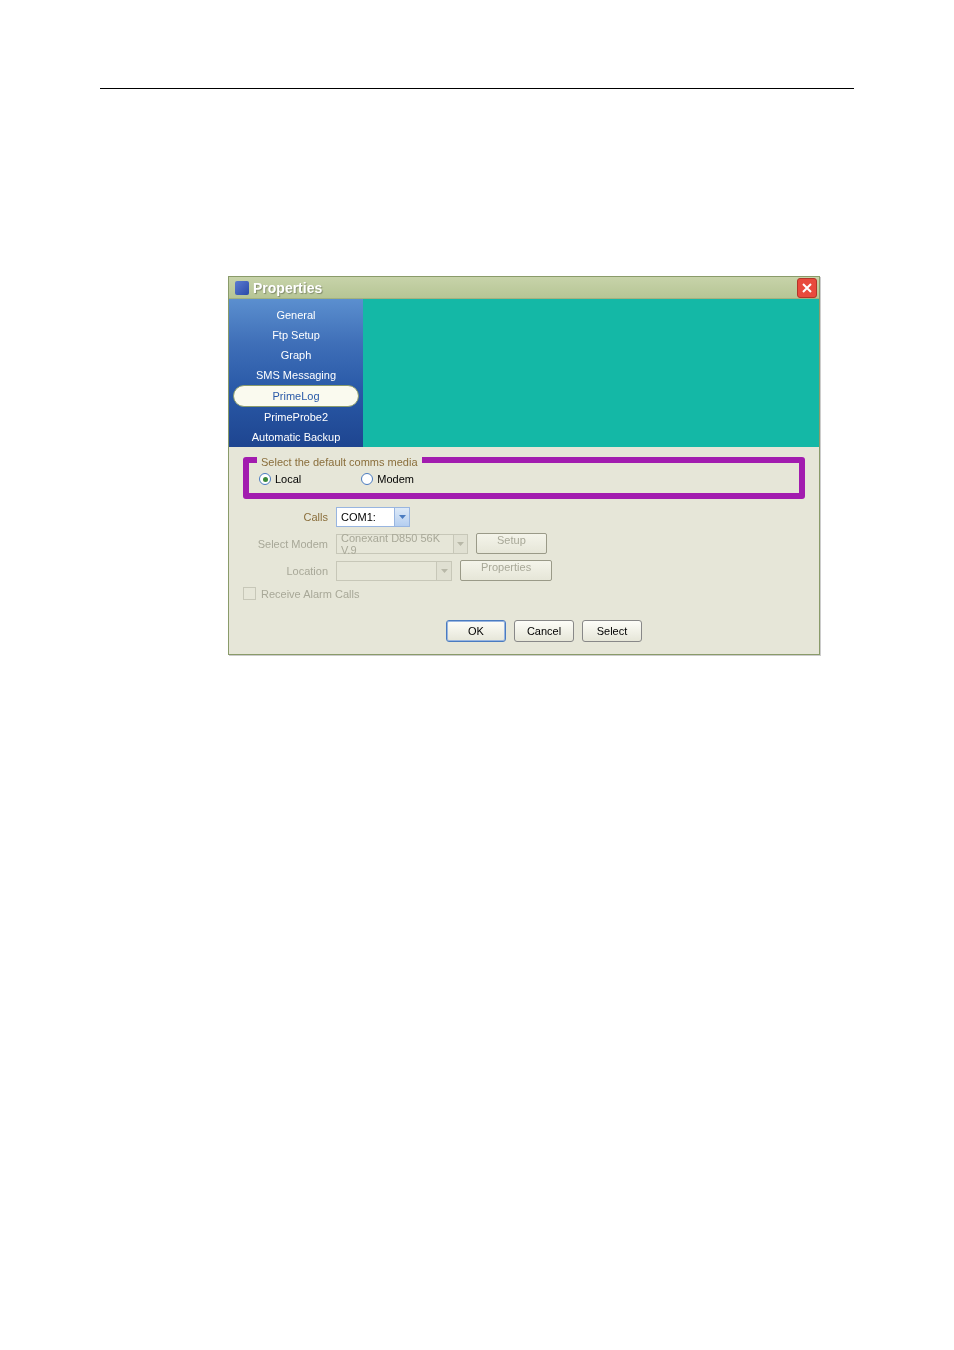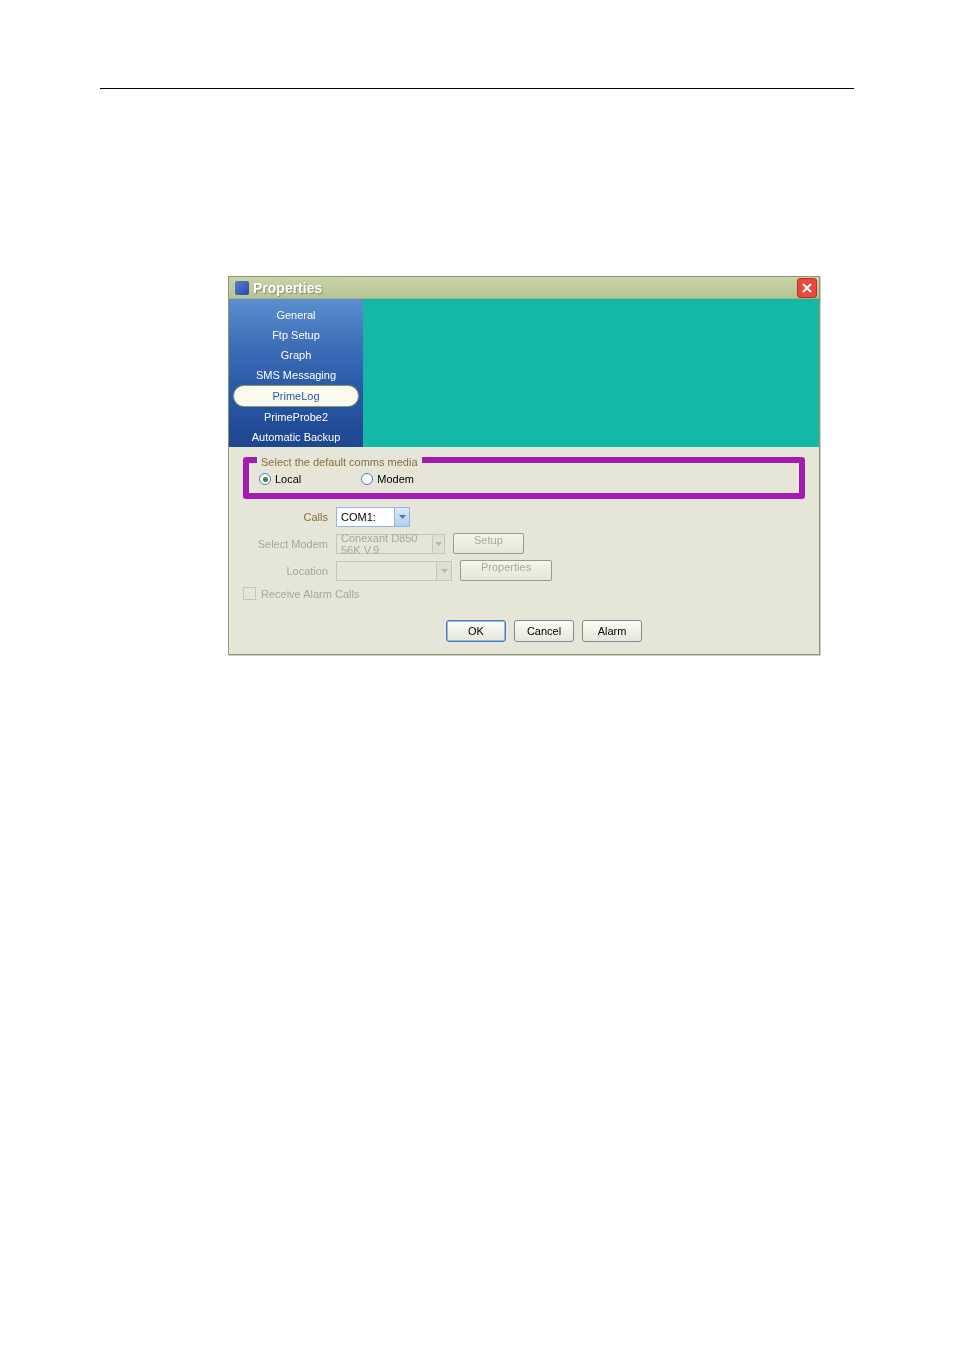--- a/index.html
+++ b/index.html
@@ -170,21 +170,21 @@
       font-size: 11px;
       cursor: pointer;
     }
     .select.disabled {
       background: #e6e6d8;
       border-color: #c7c7b8;
       color: #a8a898;
       cursor: default;
     }
     .select-port { width: 74px; gap: 8px; }
-    .select-modem { width: 109px; }
+    .select-modem { width: 132px; }
     .select-location { width: 116px; }
     .dropdown-btn {
       width: 15px;
       height: 18px;
       background: linear-gradient(to bottom, #dde9f7 0%, #b5cef0 100%);
       border-left: 1px solid #98b5e0;
       display: flex;
       align-items: center;
       justify-content: center;
     }
@@ -349,17 +349,17 @@
     </div>
 
     <div class="dialog-footer">
       <div class="footer-btn default">
           <span>OK</span>
         </div>
       <div class="footer-btn">
           <span>Cancel</span>
         </div>
       <div class="footer-btn">
-          <span>Alarm</span>
+          <span>Select</span>
         </div>
     </div>
   </div>
 </div>
 
 </body></html>

